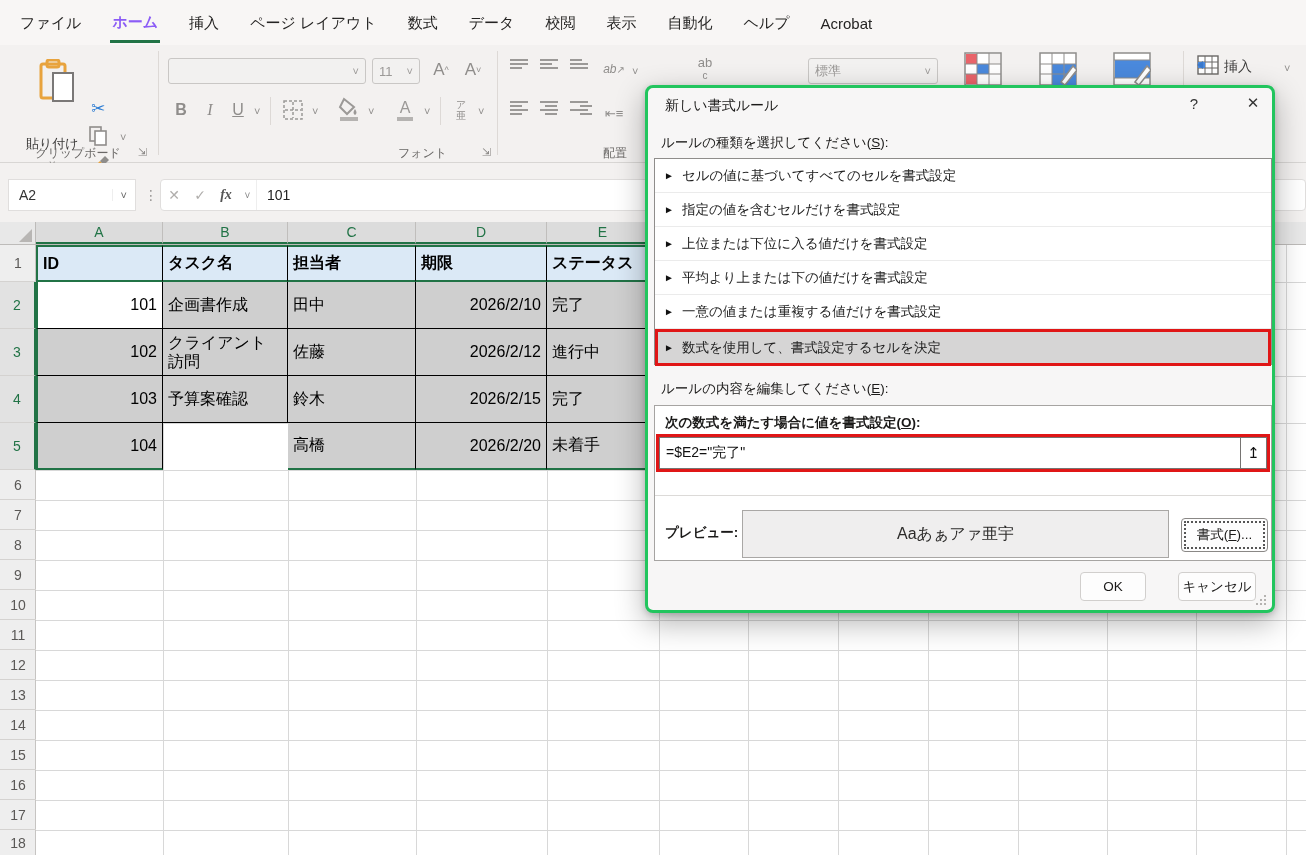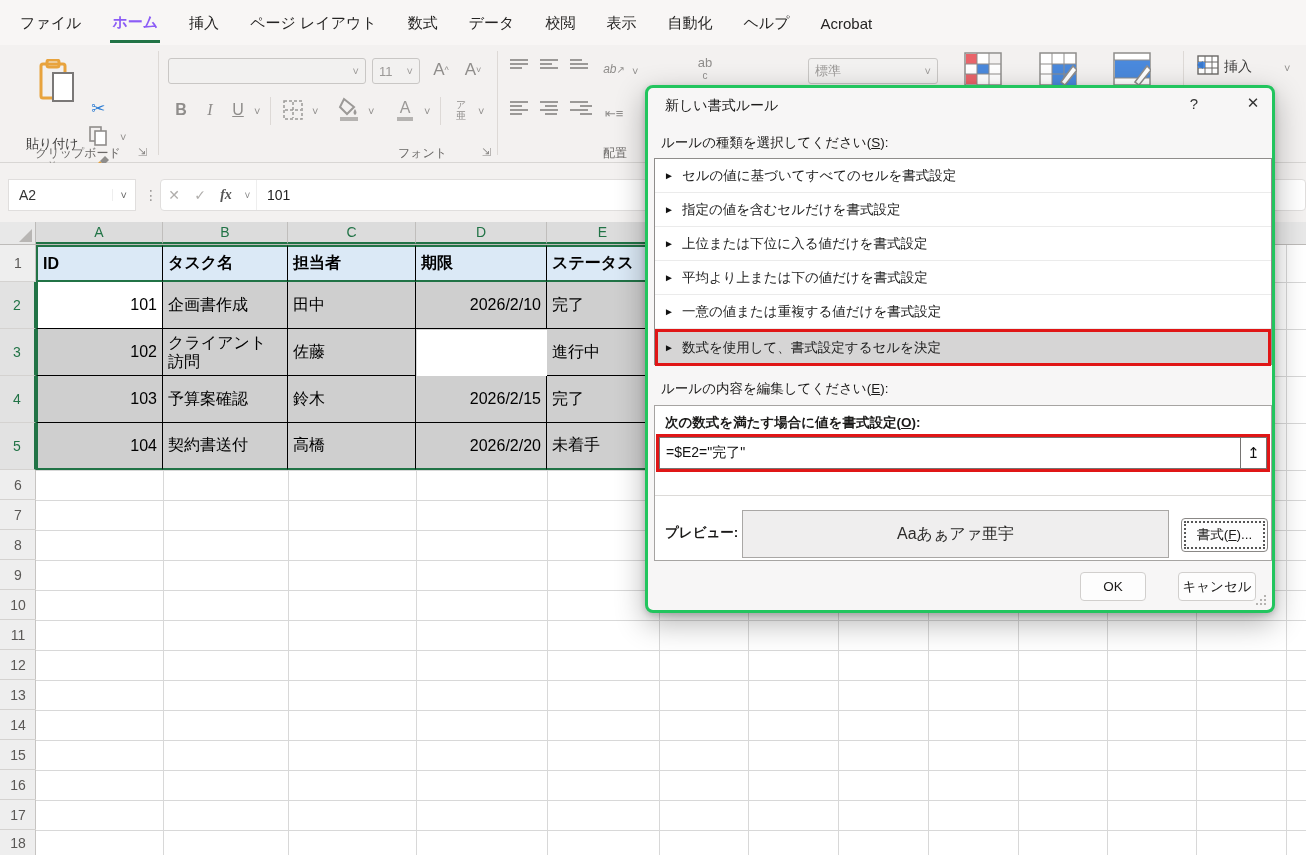--- a/index.html
+++ b/index.html
@@ -381,30 +381,30 @@
 
     <div class="cell num active greenL" style="left:36px; top:60px; width:127px; height:47px;">101</div>
     <div class="cell" style="left:163px; top:60px; width:125px; height:47px;">企画書作成</div>
     <div class="cell" style="left:288px; top:60px; width:128px; height:47px;">田中</div>
     <div class="cell num" style="left:416px; top:60px; width:131px; height:47px;">2026/2/10</div>
     <div class="cell" style="left:547px; top:60px; width:112px; height:47px;">完了</div>
 
     <div class="cell num greenL" style="left:36px; top:107px; width:127px; height:47px;">102</div>
     <div class="cell wrap" style="left:163px; top:107px; width:125px; height:47px;">クライアント訪問</div>
     <div class="cell" style="left:288px; top:107px; width:128px; height:47px;">佐藤</div>
+    <div class="cell num" style="left:416px; top:107px; width:131px; height:47px;">2026/2/12</div>
     <div class="cell" style="left:547px; top:107px; width:112px; height:47px;">進行中</div>
 
     <div class="cell num greenL" style="left:36px; top:154px; width:127px; height:47px;">103</div>
     <div class="cell" style="left:163px; top:154px; width:125px; height:47px;">予算案確認</div>
     <div class="cell" style="left:288px; top:154px; width:128px; height:47px;">鈴木</div>
     <div class="cell num" style="left:416px; top:154px; width:131px; height:47px;">2026/2/15</div>
     <div class="cell" style="left:547px; top:154px; width:112px; height:47px;">完了</div>
 
     <div class="cell num greenL greenB" style="left:36px; top:201px; width:127px; height:47px;">104</div>
-    <div class="cell greenB" style="left:163px; top:201px; width:125px; height:47px;">契約書送付</div>
     <div class="cell greenB" style="left:288px; top:201px; width:128px; height:47px;">高橋</div>
     <div class="cell num greenB" style="left:416px; top:201px; width:131px; height:47px;">2026/2/20</div>
     <div class="cell greenB" style="left:547px; top:201px; width:112px; height:47px;">未着手</div>
   </div>
 
   <div class="dlg">
     <div class="dlg-title">新しい書式ルール</div>
     <div class="dlg-help">?</div>
     <div class="dlg-close">✕</div>
 

